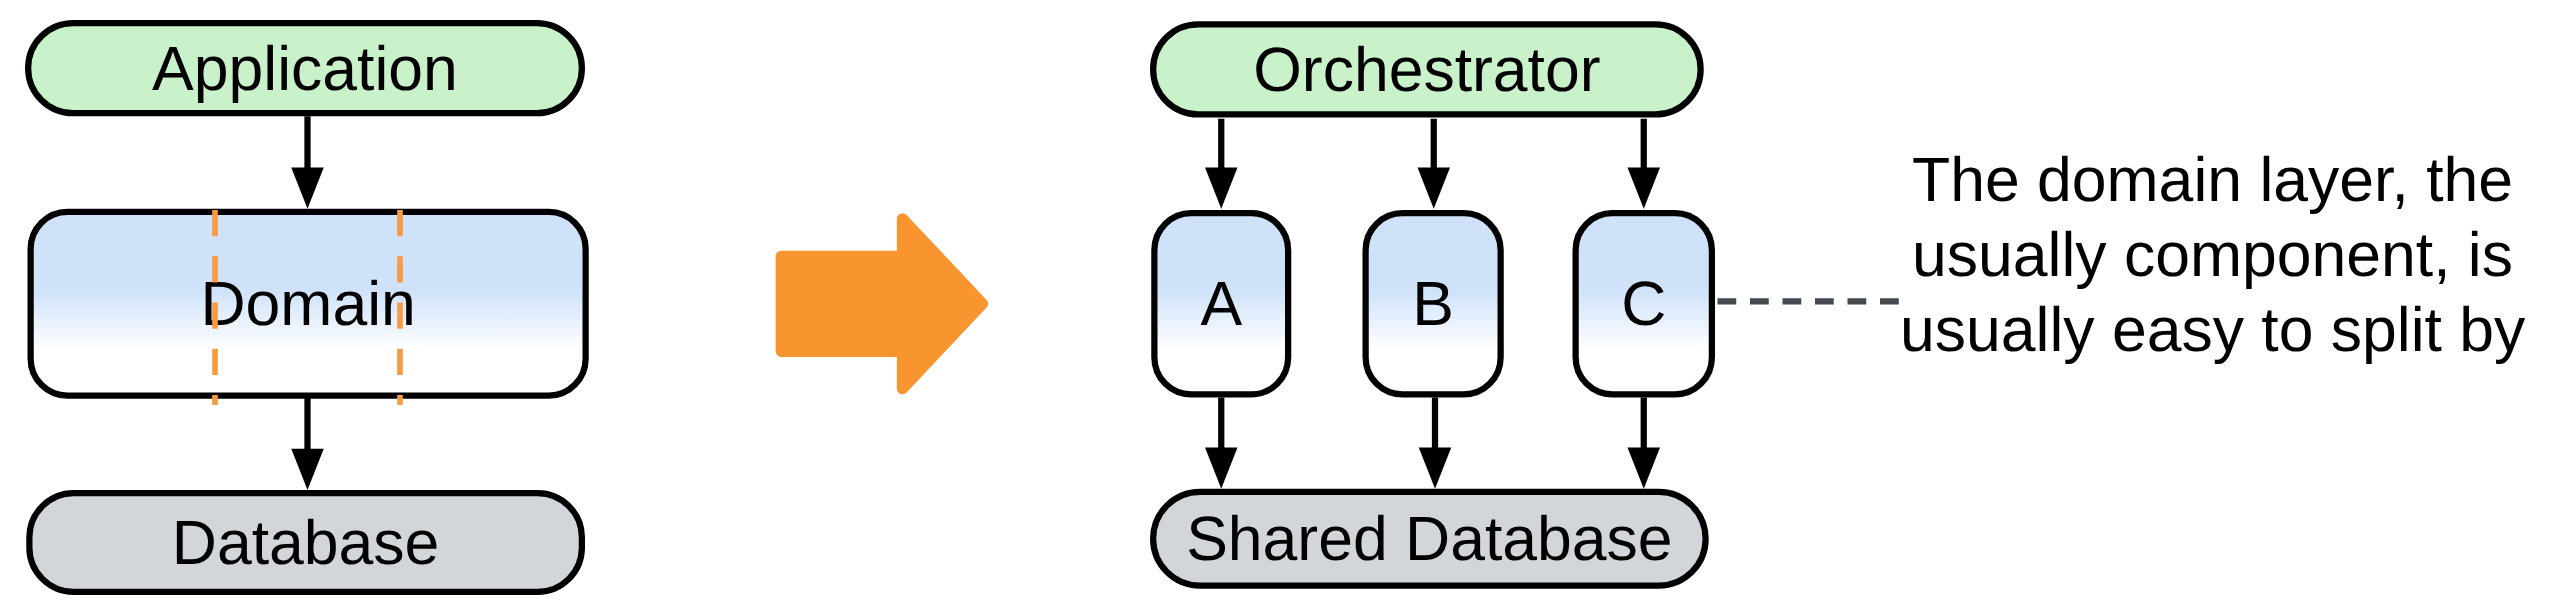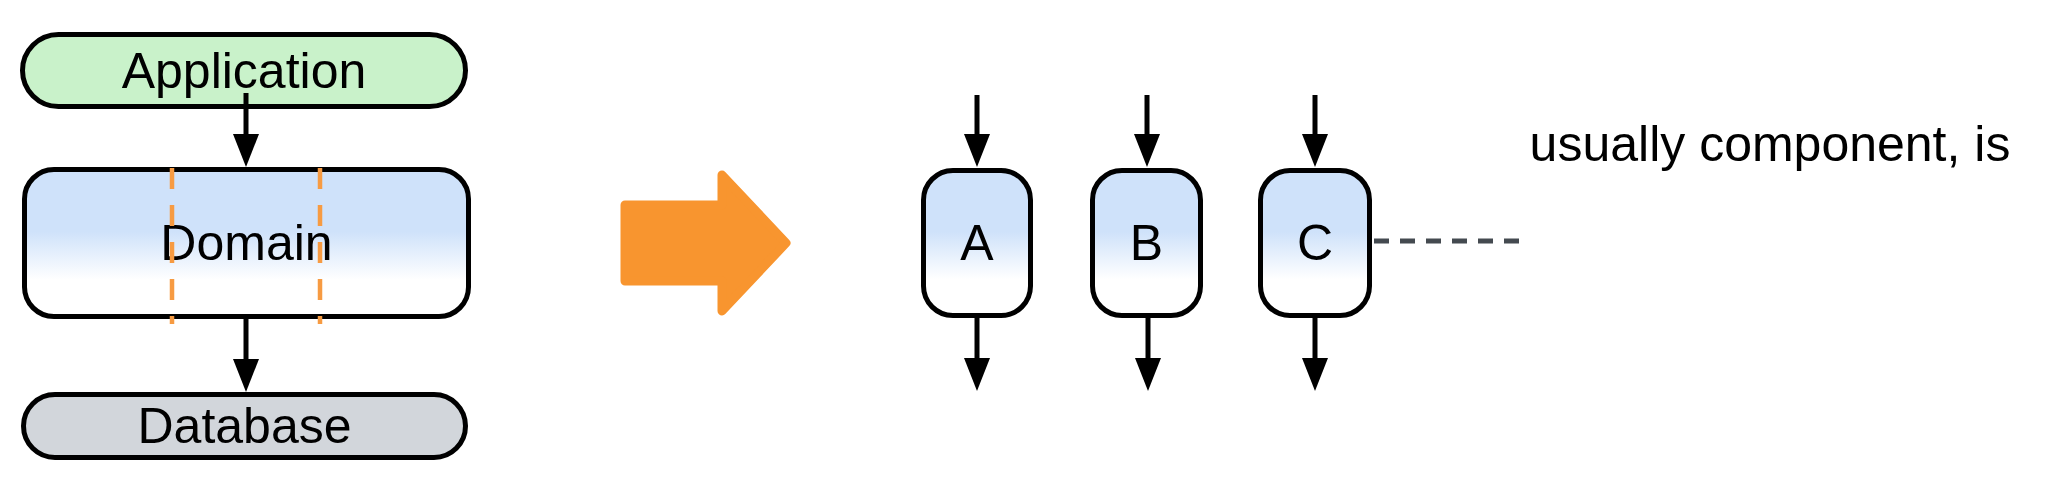--- a/index.html
+++ b/index.html
@@ -27,23 +27,23 @@
   .fill-green  { background: var(--box_green); }
   .fill-gray   { background: var(--box_gray); }
   .grad-blue   {
     background: linear-gradient(180deg,
       var(--box_blue) 0%,
       var(--box_blue) 42%,
       #ffffff 76%,
       #ffffff 100%);
   }
   
-  #app-pill     { left: 20px;  top: 16px;  width: 448px; height: 77px;  border-radius: 39px; margin-top: 16px; }
+  #app-pill     { left: 20px;  top: 16px;  width: 448px; height: 77px;  border-radius: 39px; }
   #domain-box   { left: 22px;  top: 167px; width: 449px; height: 152px; border-radius: 32px; }
-  #db-pill      { left: 21px;  top: 392px; width: 447px; height: 68px;  border-radius: 38px; }
+  #db-pill      { left: 21px;  top: 392px; width: 447px; height: 84px;  border-radius: 38px; }
   
   #orch-pill    { left: 920px; top: 17px;  width: 443px; height: 77px;  border-radius: 39px; }
   #svc-a        { left: 921px;  top: 168px; width: 112px; height: 150px; border-radius: 32px; }
   #svc-b        { left: 1090px; top: 168px; width: 113px; height: 150px; border-radius: 32px; }
   #svc-c        { left: 1258px; top: 168px; width: 114px; height: 150px; border-radius: 32px; }
   #shared-db-pill { left: 920px; top: 391px; width: 447px; height: 80px; border-radius: 40px; }
 
   #annotation {
     position: absolute;
     left: 1520px;
@@ -77,34 +77,42 @@
   </div>
 
   <div id="domain-box" class="node grad-blue">
     <span>Domain</span>
   </div>
 
   <div id="db-pill" class="node fill-gray">
     <span>Database</span>
   </div>
 
+  <div id="orch-pill" class="node fill-green">
+    <span>Orchestrator</span>
+  </div>
 
   <div id="svc-a" class="node grad-blue">
     <span>A</span>
   </div>
   <div id="svc-b" class="node grad-blue">
     <span>B</span>
   </div>
   <div id="svc-c" class="node grad-blue">
     <span>C</span>
   </div>
 
+  <div id="shared-db-pill" class="node fill-gray">
+    <span>Shared Database</span>
+  </div>
 
   <div id="annotation">
+    <div class="line">The domain layer, the</div>
     <div class="line">usually component, is</div>
+    <div class="line">usually easy to split by</div>
   </div>
 
   <svg class="overlay" width="2048" height="486" viewBox="0 0 2048 486">
 
     <g>
       <line class="black-edge" x1="246" y1="93" x2="246" y2="136"></line>
       <polygon class="black-head" points="233,134 259,134 246,167"></polygon>
     </g>
     <g>
       <line class="black-edge" x1="246" y1="318" x2="246" y2="361"></line>

